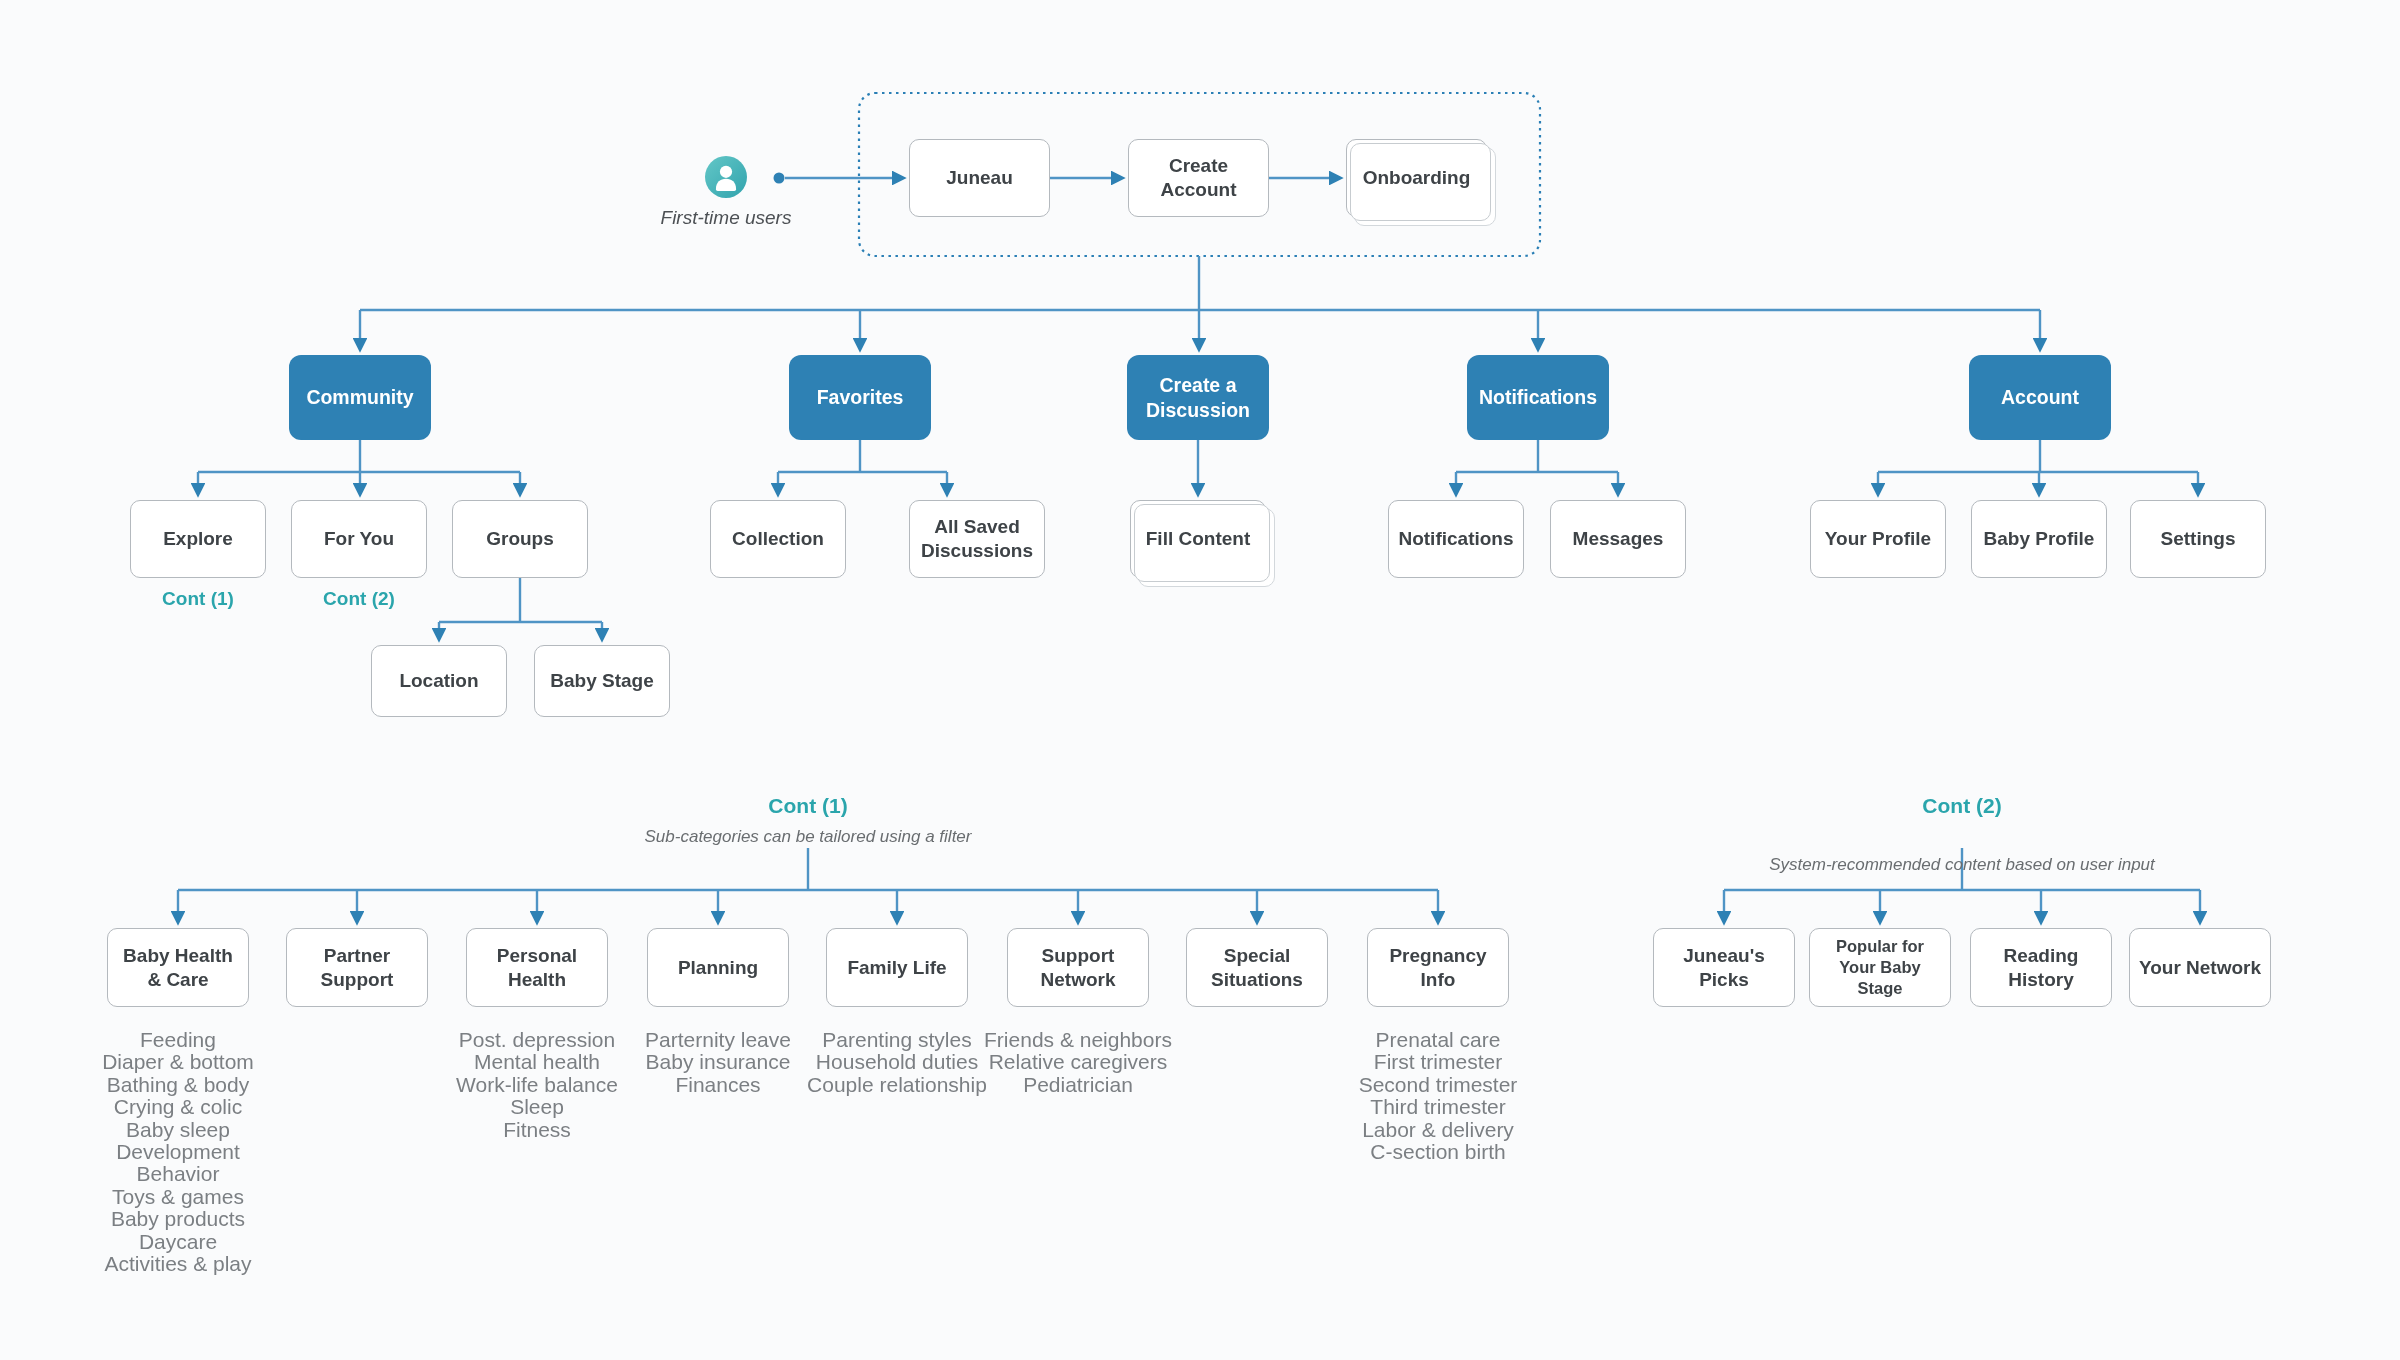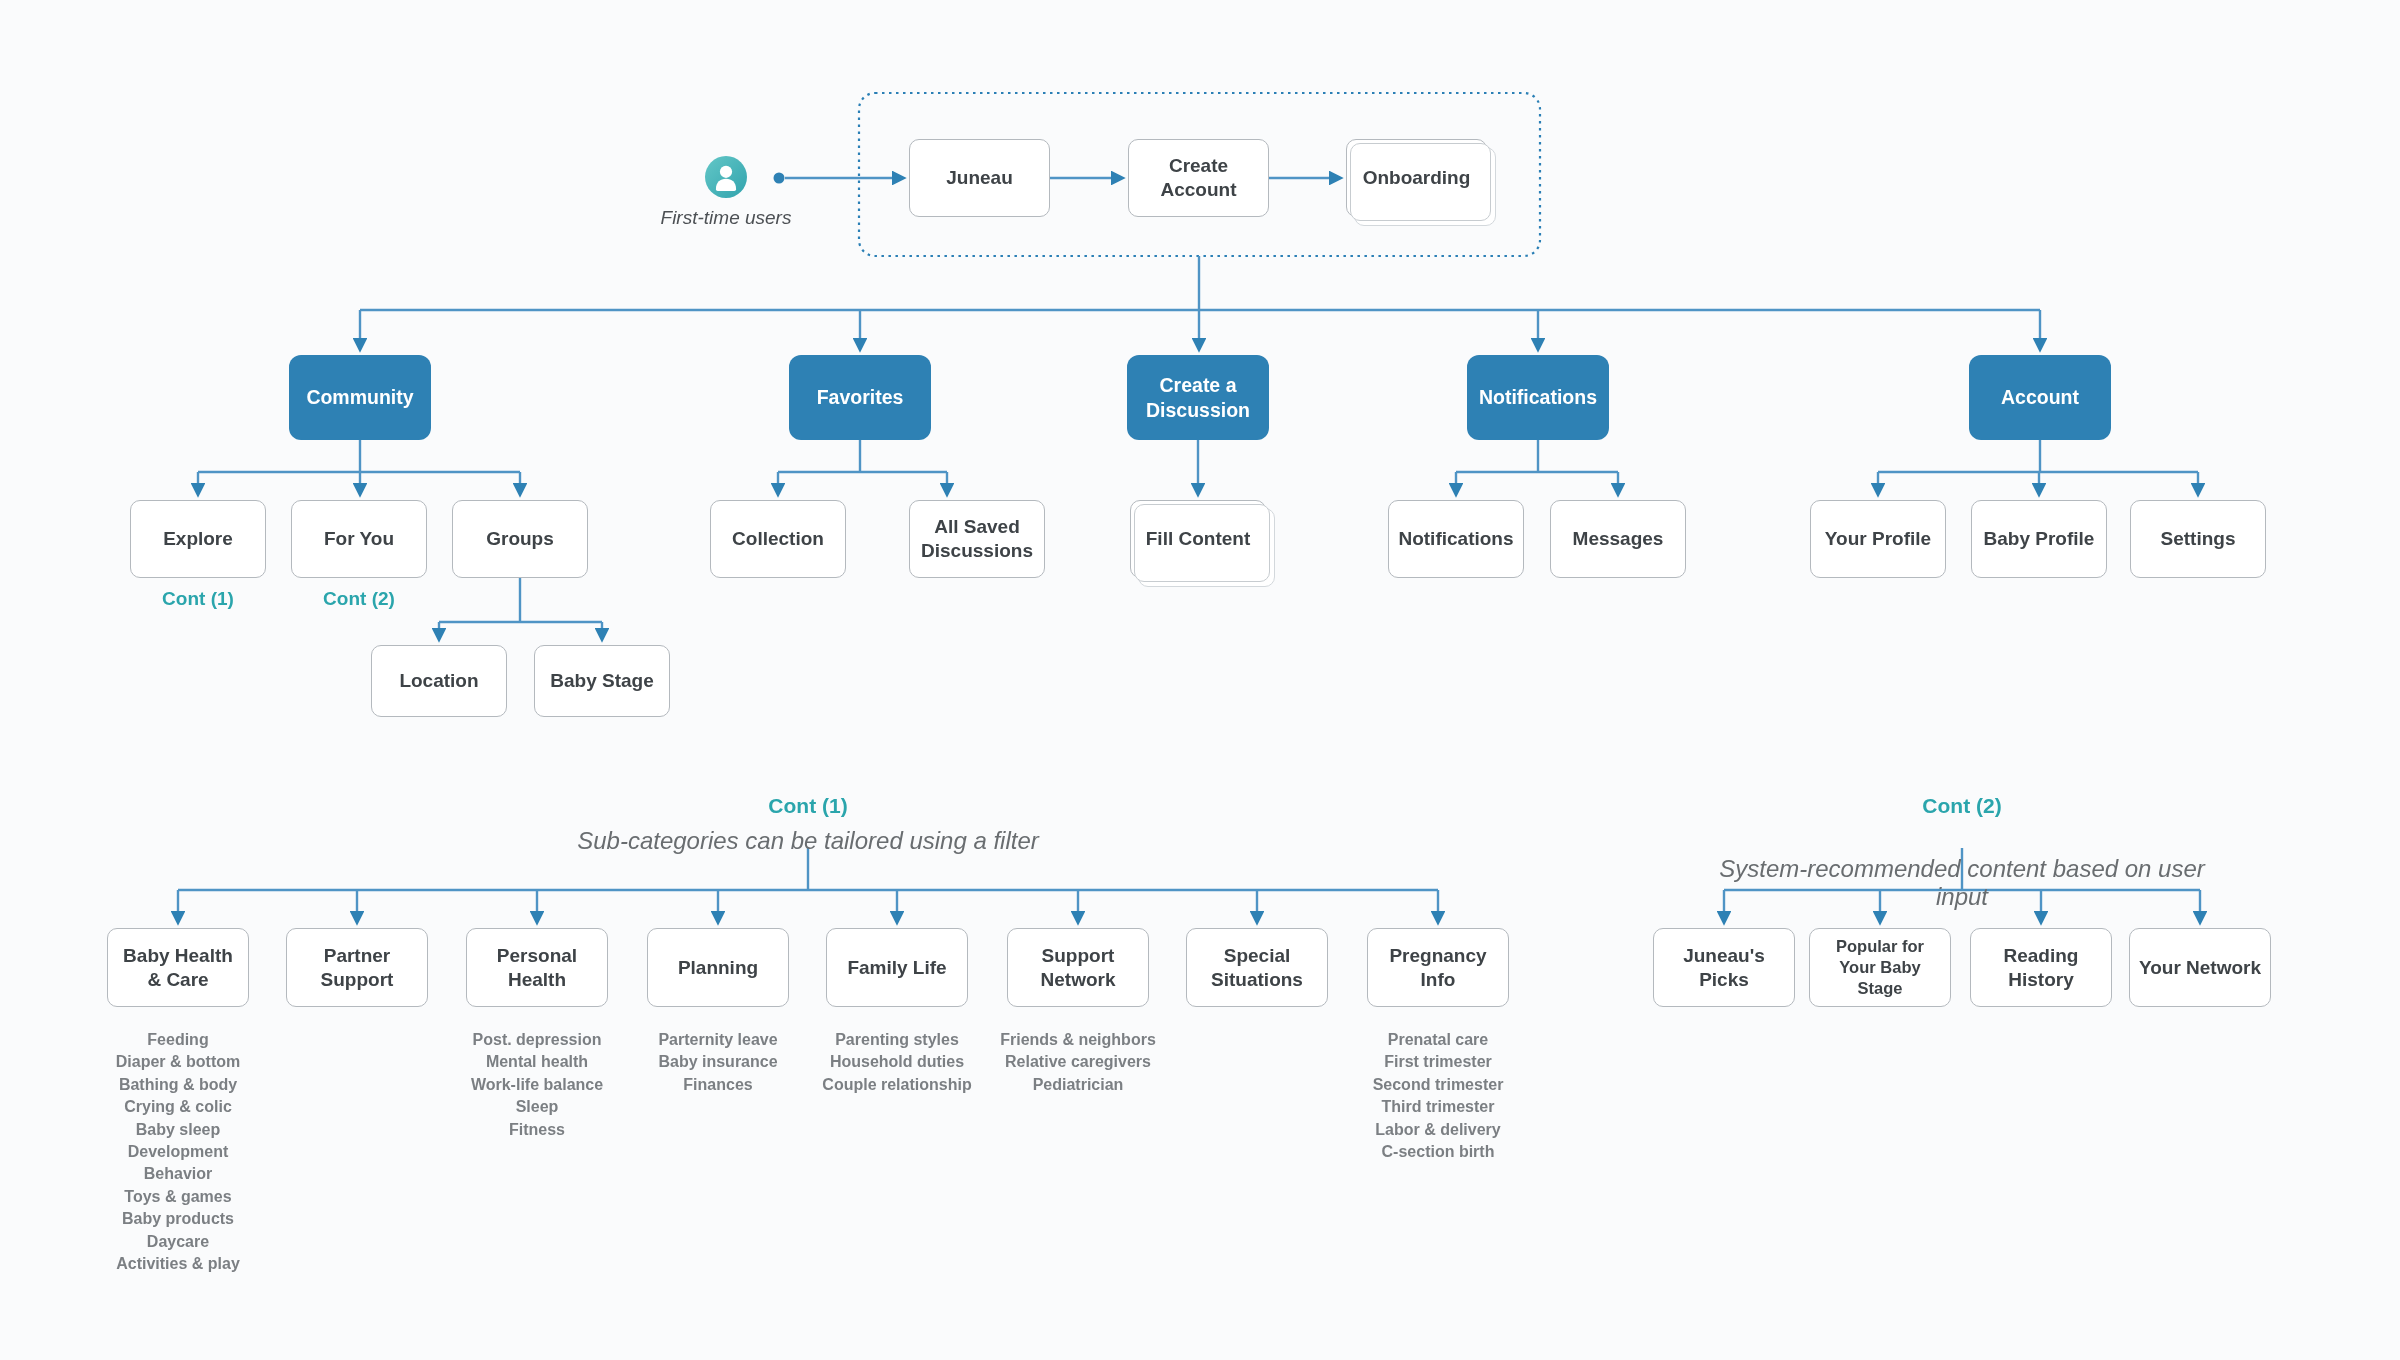--- a/index.html
+++ b/index.html
@@ -42,30 +42,30 @@
   .ref-label {
     position:absolute; z-index:2; text-align:center;
     font-size:19px; font-weight:700; color:#2aa5ac;
   }
   .section-title {
     position:absolute; z-index:2; text-align:center;
     font-size:21px; font-weight:700; color:#2aa5ac;
   }
   .section-subtitle {
     position:absolute; z-index:2; text-align:center;
-    font-size:24px; font-style:italic; color:#696d70;
+    font-size:17px; font-style:italic; color:#696d70;
   }
   .persona-label {
     position:absolute; z-index:2; text-align:center;
     font-size:19px; font-style:italic; color:#4c5054;
   }
   .persona-icon { position:absolute; z-index:2; width:42px; height:42px; }
   .cat-list {
     position:absolute; z-index:2; text-align:center;
-    font-size:16px; line-height:22.4px; color:#7b7f83; font-weight:700;
+    font-size:21px; line-height:22.4px; color:#7b7f83; font-weight:400;
   }
 </style>
 </head>
 <body>
 
 <div id="canvas">
 
   <svg id="connectors" width="2400" height="1360" viewBox="0 0 2400 1360">
     <defs>
       <marker id="ah" viewBox="0 0 10 10" refX="7.5" refY="5" markerWidth="6.2" markerHeight="6.2" orient="auto-start-reverse">

